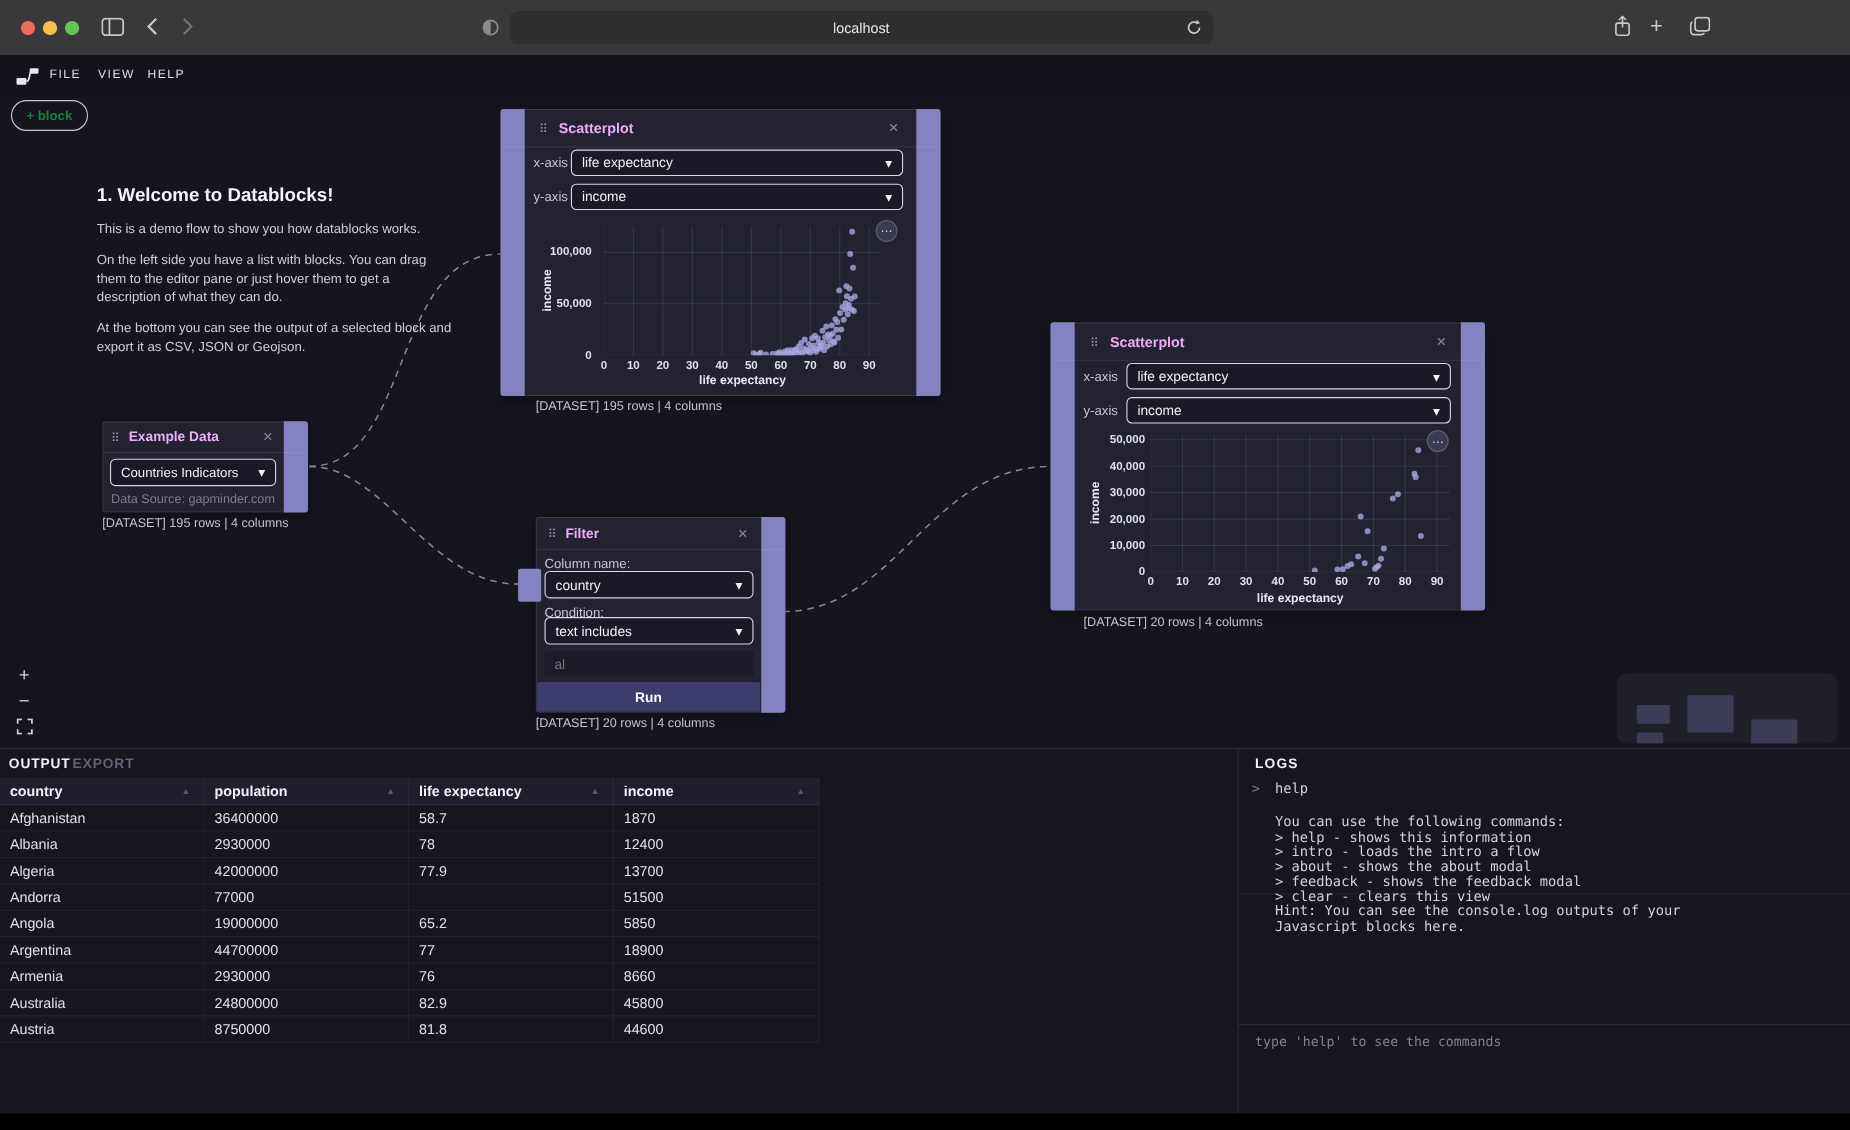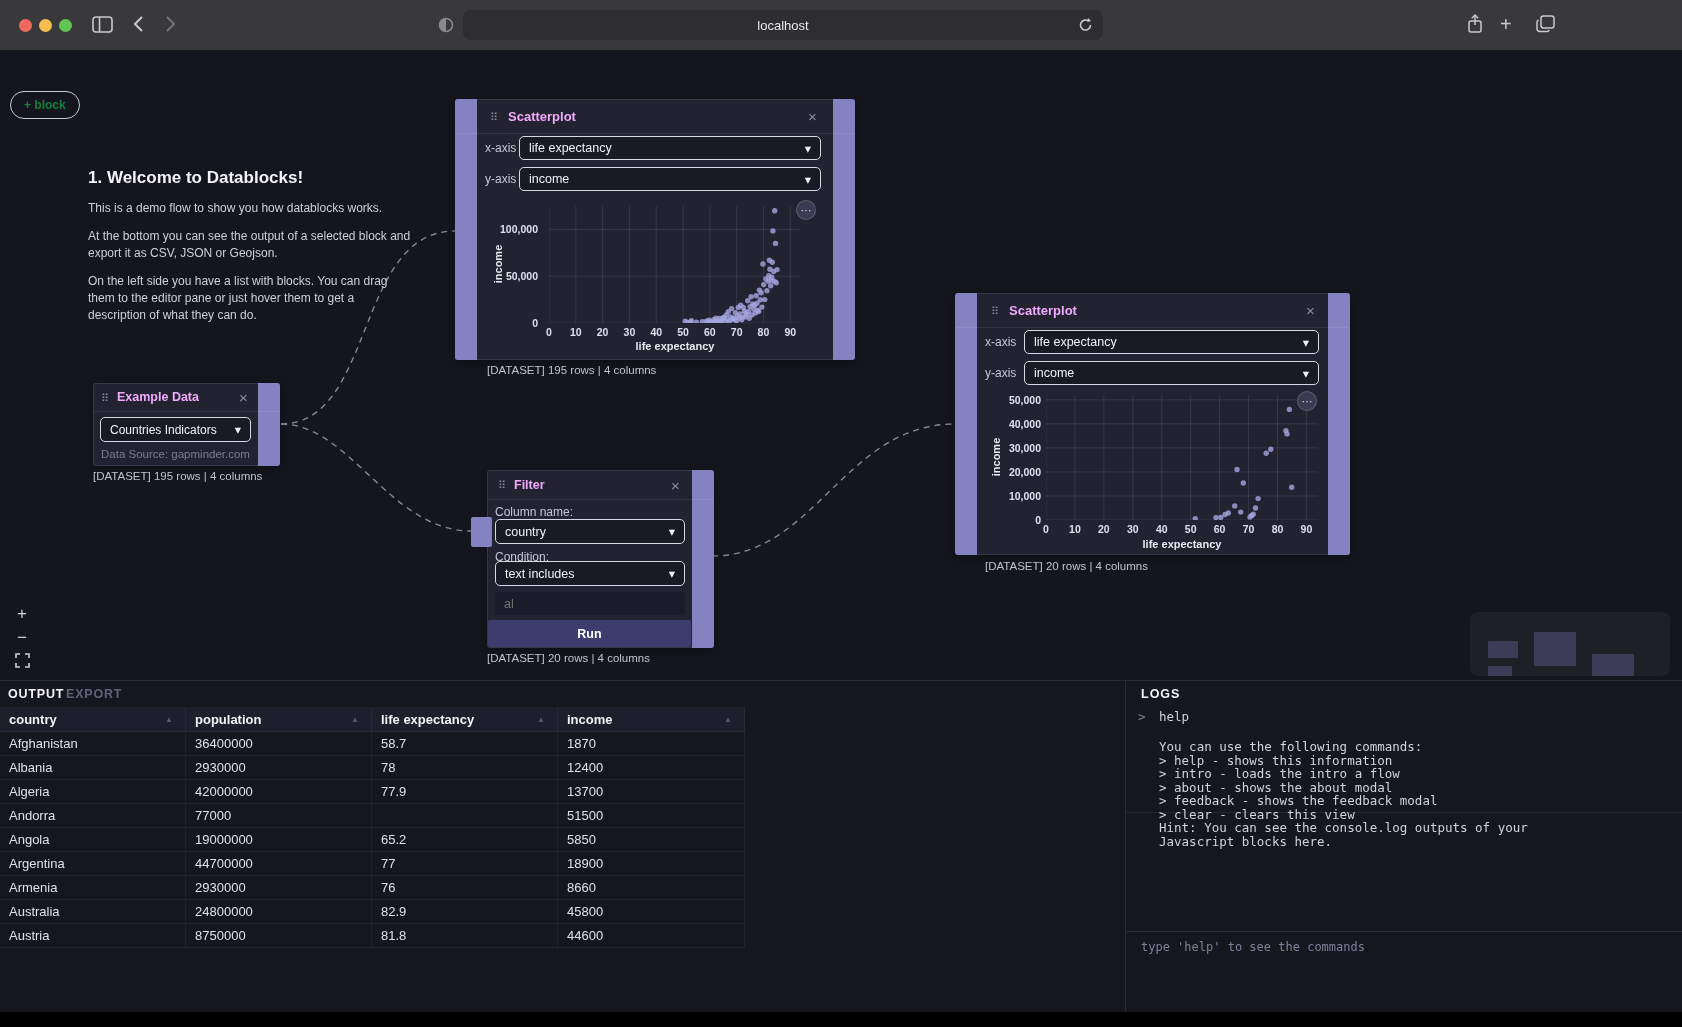--- a/index.html
+++ b/index.html
@@ -133,36 +133,48 @@
     </div>
     <div class="chr-ic" style="left:1500px;top:15px;font-size:20px;line-height:18px">+</div>
     <div class="chr-ic" style="left:1536px;top:15px">
       <svg width="19" height="18" viewBox="0 0 19 18">
           <rect x="5" y="1" width="13" height="12" rx="2.5" fill="none" stroke="#c9c9cb" stroke-width="1.5"></rect>
           <path d="M2.5 5 a2.5 2.5 0 0 0 -1.5 2.3 v6.2 a3 3 0 0 0 3 3 h7 a2.5 2.5 0 0 0 2.3 -1.5" fill="none" stroke="#c9c9cb" stroke-width="1.5"></path>
         </svg>
     </div>
   </div>
 
+  <div class="menubar">
+    <div class="abs" style="left:14px;top:10px">
+      <svg width="22" height="18" viewBox="0 0 22 18">
+          <rect x="1" y="11" width="9" height="6" rx="1" fill="#e8e8f0"></rect>
+          <rect x="13" y="2" width="8" height="5" rx="1" fill="#e8e8f0"></rect>
+          <path d="M10 14 C14 14 12 4.5 15 4.5" fill="none" stroke="#e8e8f0" stroke-width="1.6"></path>
+        </svg>
+    </div>
+    <div class="menu-item" style="left:45px">FILE</div>
+    <div class="menu-item" style="left:89px">VIEW</div>
+    <div class="menu-item" style="left:134px">HELP</div>
+  </div>
 
   <div class="canvas">
 
     <svg class="edges" width="1682" height="592">
       <path class="edge" d="M281 336 C375 336 355 143 455 143"></path>
       <path class="edge" d="M281 336 C350 336 390 443 471 443"></path>
       <path class="edge" d="M712 468 C815 468 845 336 955 336"></path>
     </svg>
 
     <div class="addblock">+ block</div>
 
     <div class="welcome">
       <h1>1. Welcome to Datablocks!</h1>
       <p>This is a demo flow to show you how datablocks works.</p>
+      <p>On the left side you have a list with blocks. You can drag them to the editor pane or just hover them to get a description of what they can do.</p>
       <p>At the bottom you can see the output of a selected block and export it as CSV, JSON or Geojson.</p>
-      <p>On the left side you have a list with blocks. You can drag them to the editor pane or just hover them to get a description of what they can do.</p>
     </div>
 
     <div class="block" style="left:455px;top:11px;width:398px;height:259px">
       <div class="hbar left"></div>
       <div class="hbar right"></div>
       <div class="bhead" style="height:33px">
         <div class="dots" style="left:34px;top:11px">⠿</div>
         <div class="btitle" style="left:52px;top:9px">Scatterplot</div>
         <div class="bclose" style="left:352px;top:9px">×</div>
       </div>

